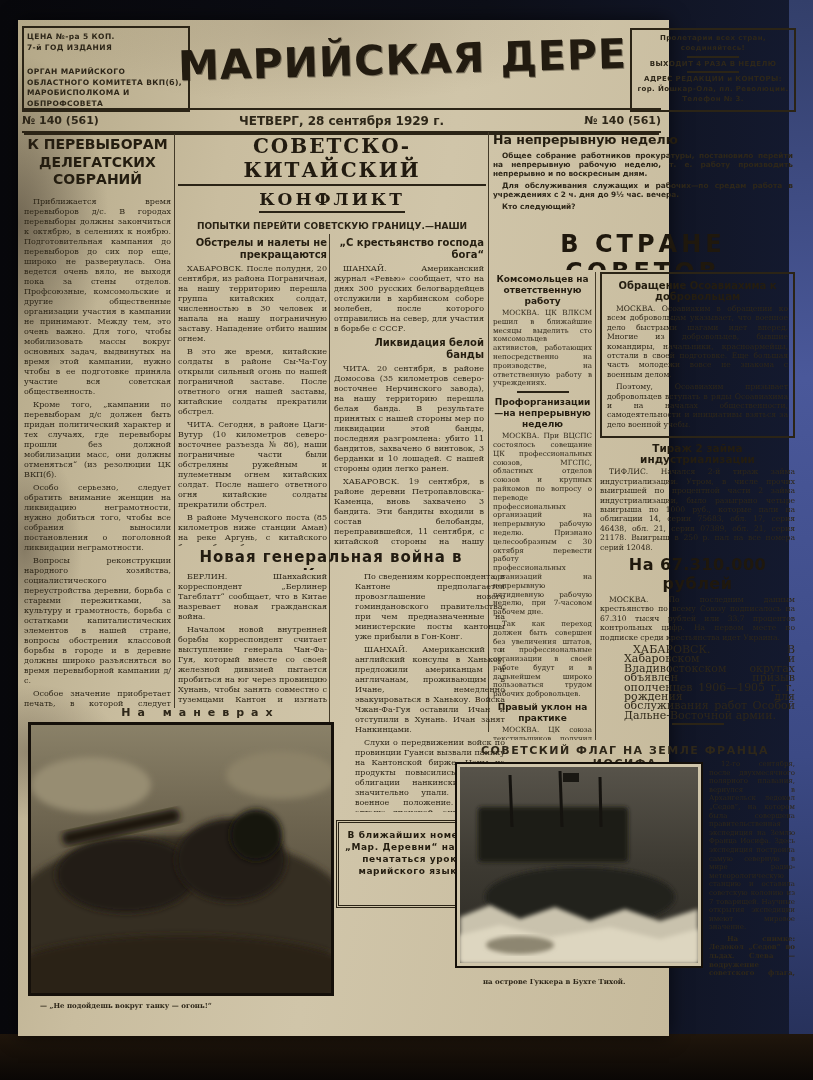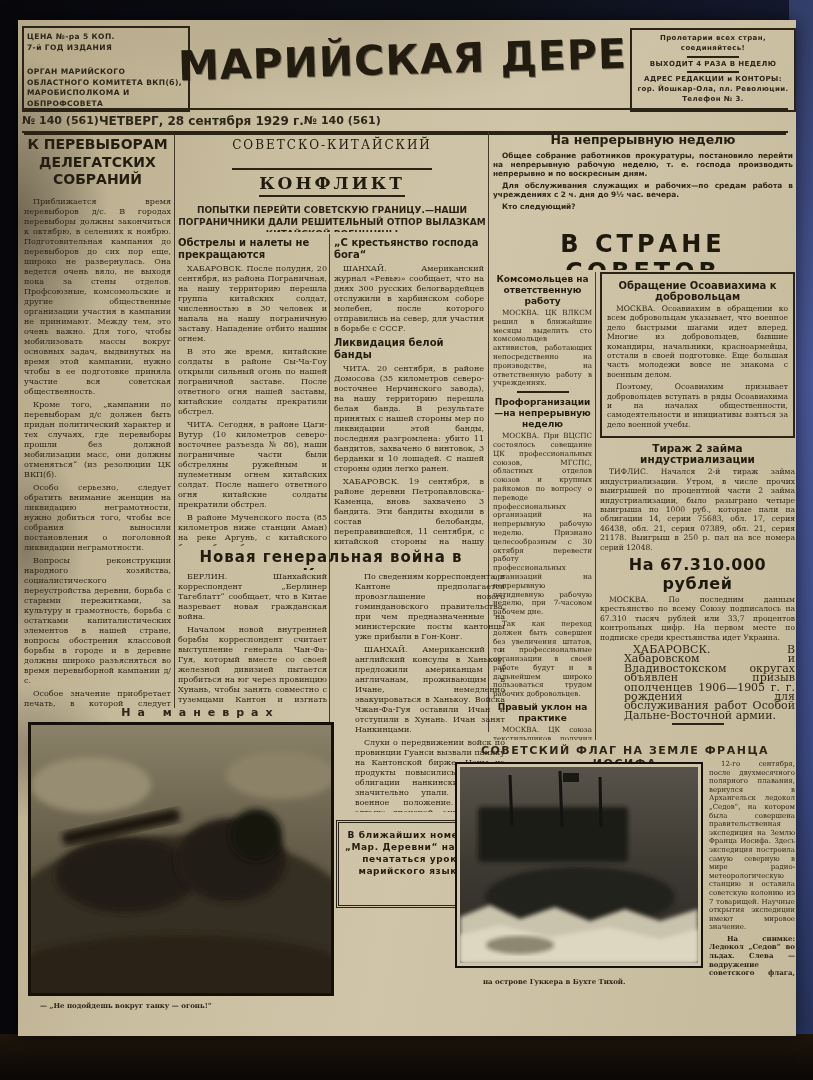--- a/index.html
+++ b/index.html
@@ -3,61 +3,61 @@
 <meta charset="utf-8">
 <style>
   html,body{margin:0;padding:0;background:#0d0f16;}
   .stage{position:relative;width:813px;height:1080px;overflow:hidden;
     background:linear-gradient(90deg,#08080c 0%,#0d0f18 60%,#141a30 100%);
     font-family:"DejaVu Serif",serif;color:#2e2719;}
   .bg-right{position:absolute;right:0;top:0;width:24px;height:100%;
     background:linear-gradient(180deg,#333f6a 0%,#4a589a 35%,#3c4a85 70%,#242e55 100%);}
   .bg-bottom{position:absolute;left:0;bottom:0;width:100%;height:46px;
     background:linear-gradient(180deg,#20160c 0%,#0a0705 100%);}
-  .paper{position:absolute;left:18px;top:20px;width:778px;height:1016px;
+  .paper{position:absolute;left:18px;top:20px;width:651px;height:1016px;
     background-color:#c6ba9d;
     background-image:
       radial-gradient(ellipse 130px 240px at 0% 20%, rgba(55,46,36,.55), transparent 70%),
       radial-gradient(ellipse 80px 150px at 1% 52%, rgba(66,56,44,.45), transparent 72%),
       radial-gradient(ellipse 120px 90px at 2% 72%, rgba(60,50,40,.35), transparent 75%),
       radial-gradient(ellipse 420px 120px at 45% 0%, rgba(114,100,76,.22), transparent 70%),
       linear-gradient(100deg,#b4a888 0%,#c9bd9f 28%,#d0c5a9 55%,#c6ba9c 100%);
     box-shadow:0 0 18px rgba(0,0,0,.6);}
   .abs{position:absolute;overflow:hidden;}
   .vrule{position:absolute;width:1px;background:#433a28;}
   p{margin:0 0 3px 0;text-indent:9px;}
   .body-text{font-size:8px;line-height:10px;text-align:justify;}
   .body-text-sm{font-size:7.2px;line-height:8.8px;text-align:justify;}
   .mast-box{border:2px solid #2b2416;padding:4px 3px;font-family:"DejaVu Sans",sans-serif;
     font-weight:bold;font-size:7.5px;line-height:1.4;letter-spacing:.4px;}
   .mast-title{font-family:"DejaVu Sans",sans-serif;font-weight:bold;font-size:41px;
     letter-spacing:1px;text-align:center;color:#221b10;transform:rotate(-1.6deg);
     text-shadow:1px 1px 0 rgba(34,27,16,.45);white-space:nowrap;}
   .dateline{position:absolute;left:4px;right:8px;top:88px;height:21px;
     border-top:2px solid #2b2416;border-bottom:2px solid #2b2416;
-    box-shadow:0 4px 0 -2px #2b2416;display:flex;
+    box-shadow:0 4px 0 -2px #2b2416;display:flex;justify-content:space-between;
     align-items:center;font-weight:bold;font-size:11px;font-family:"DejaVu Sans",sans-serif;}
   .ed-title{font-weight:bold;font-size:14px;line-height:1.25;text-align:center;
     font-family:"DejaVu Sans",sans-serif;margin:2px 0 8px;color:#241d10;}
-  .conf-line1{display:inline-block;font-weight:normal;font-size:12px;letter-spacing:2px;
-    border-bottom:2px solid #2b2416;padding-bottom:16px;color:#221b10;}
+  .conf-line1{display:inline-block;font-weight:bold;font-size:20px;letter-spacing:2px;
+    border-bottom:2px solid #2b2416;padding-bottom:2px;color:#221b10;}
   .conf-line2{display:inline-block;font-weight:bold;font-size:17px;letter-spacing:3px;
     border-bottom:2px solid #2b2416;padding-bottom:2px;margin-top:3px;color:#221b10;}
   .conf-deck{font-weight:bold;font-size:9px;line-height:12px;margin-top:7px;
     font-family:"DejaVu Sans",sans-serif;color:#2b2416;}
-  .sec-title{font-weight:bold;font-size:10px;line-height:12px;text-align:left;
+  .sec-title{font-weight:bold;font-size:10px;line-height:12px;text-align:right;
     margin:3px 0 3px;font-family:"DejaVu Sans",sans-serif;color:#241d10;}
   .sec-rule{width:52px;border:0;border-top:2px solid #2b2416;margin:3px auto 4px;}
   .war-head{font-weight:bold;font-size:15px;text-align:center;letter-spacing:1px;
     font-family:"DejaVu Sans",sans-serif;color:#221b10;}
   .man-head{font-weight:bold;font-size:11px;letter-spacing:7px;text-align:center;
     font-family:"DejaVu Sans",sans-serif;}
   .photo-frame{border:3px solid #15100a;background:#bdb093;}
   .caption{font-size:7px;line-height:8.6px;}
-  .nn-title{font-weight:bold;font-size:12.5px;text-align:center;margin-bottom:4px;
+  .nn-title{font-weight:bold;font-size:12.5px;text-align:left;margin-bottom:4px;
     font-family:"DejaVu Sans",sans-serif;color:#241d10;}
   .nn-text{font-weight:bold;font-size:7.4px;line-height:9px;text-align:justify;
     font-family:"DejaVu Sans",sans-serif;}
   .banner{font-weight:bold;font-size:24px;letter-spacing:4px;text-align:center;
     font-family:"DejaVu Sans",sans-serif;color:#1f180d;}
   .sec-title-sm{font-weight:bold;font-size:9px;line-height:11px;text-align:center;
     margin:2px 0 2px;font-family:"DejaVu Sans",sans-serif;color:#241d10;}
   .osoa-box{border:2px solid #2b2416;padding:4px 5px;}
   .big-num{font-weight:bold;font-size:16px;text-align:center;margin:3px 0 2px;
     font-family:"DejaVu Sans",sans-serif;color:#1f180d;letter-spacing:.5px;}
@@ -192,21 +192,21 @@
         <ellipse cx="60" cy="60" rx="60" ry="28" fill="#978d72" filter="url(#bl)"></ellipse>
         <ellipse cx="250" cy="50" rx="55" ry="24" fill="#8c8268" filter="url(#bl)"></ellipse>
         <ellipse cx="150" cy="250" rx="180" ry="40" fill="#2a2316" filter="url(#bl)"></ellipse>
       </svg>
     </div>
     <div class="abs caption" style="left:22px;top:982px;width:300px;font-weight:bold;">— „Не подойдешь вокруг танку — огонь!“</div>
 
     <div class="abs" style="left:475px;top:112px;width:300px;height:98px;">
       <div class="nn-title">На непрерывную неделю</div>
       <div class="nn-text">
-          <p>Общее собрание работников прокуратуры, постановило перейти на непрерывную рабочую неделю, т. е. господа производить непрерывно и по воскресным дням.</p>
+          <p>Общее собрание работников прокуратуры, постановило перейти на непрерывную рабочую неделю, т. е. работу производить непрерывно и по воскресным дням.</p>
           <p>Для обслуживания служащих и рабочих—по средам работа в учреждениях с 2 ч. дня до 9½ час. вечера.</p>
           <p>Кто следующий?</p>
         </div>
     </div>
 
     <div class="abs" style="left:475px;top:210px;width:300px;height:40px;">
       <div class="banner">В СТРАНЕ СОВЕТОВ</div>
 
     </div>
 

